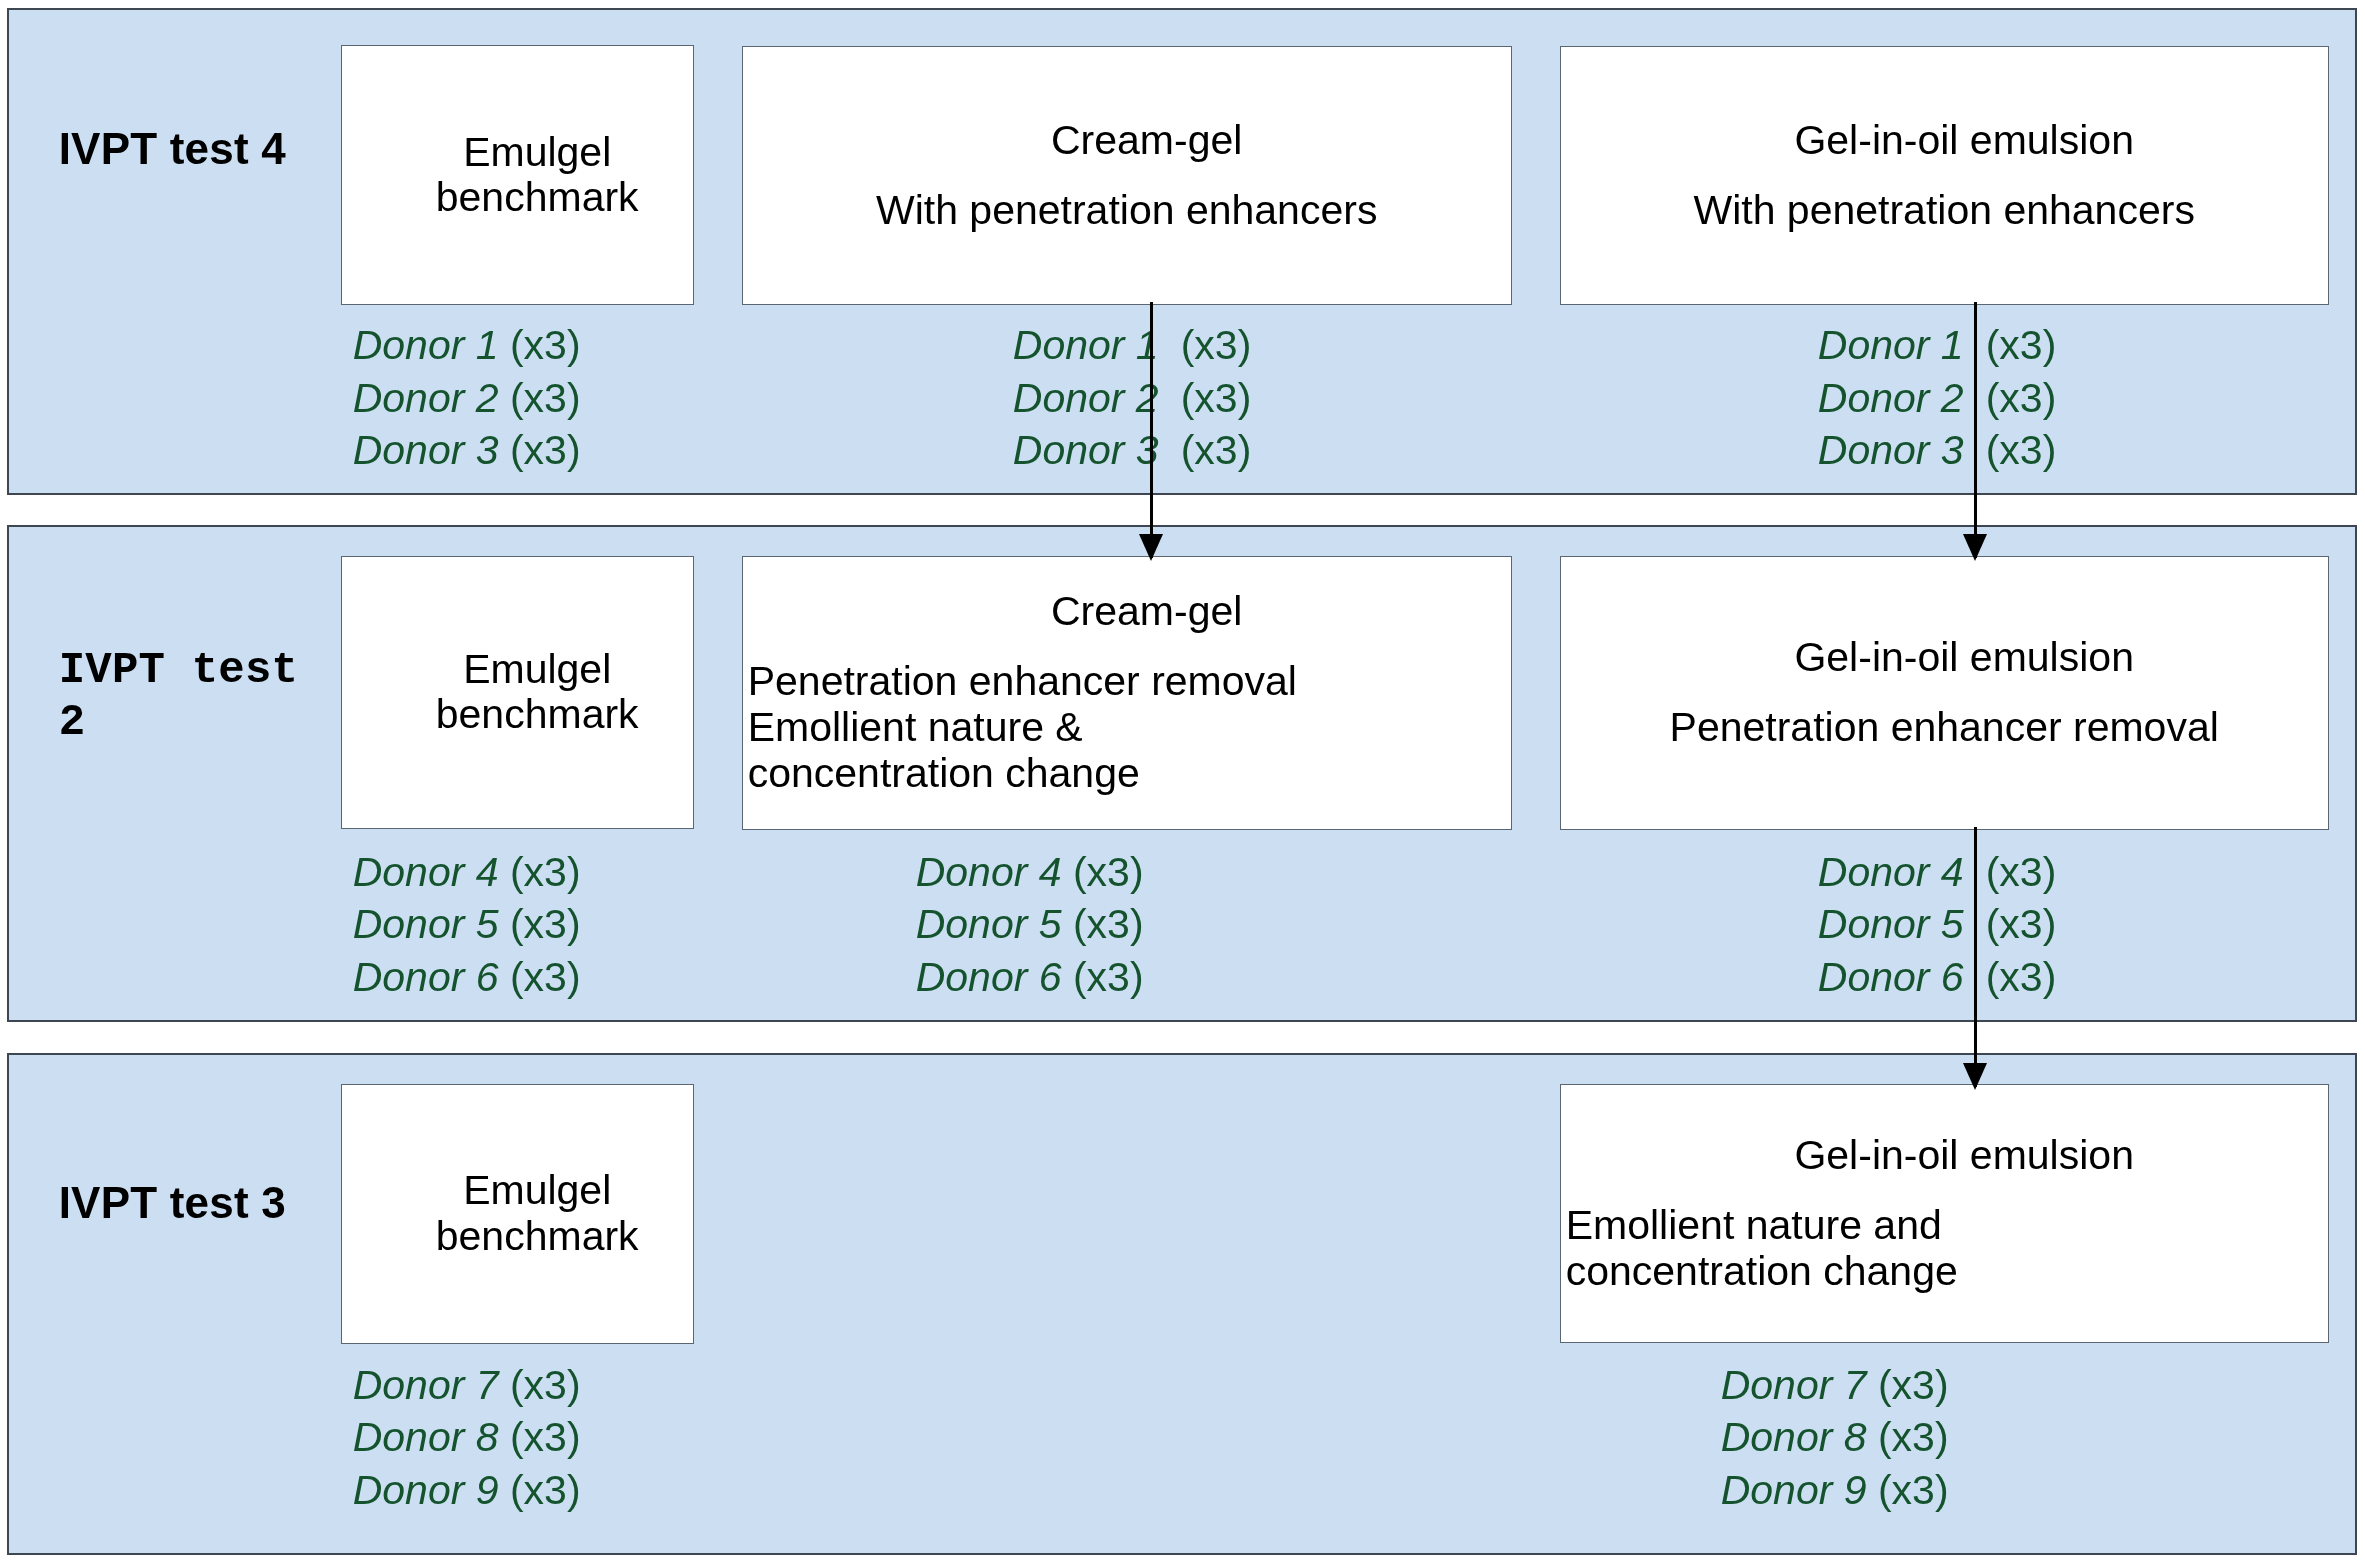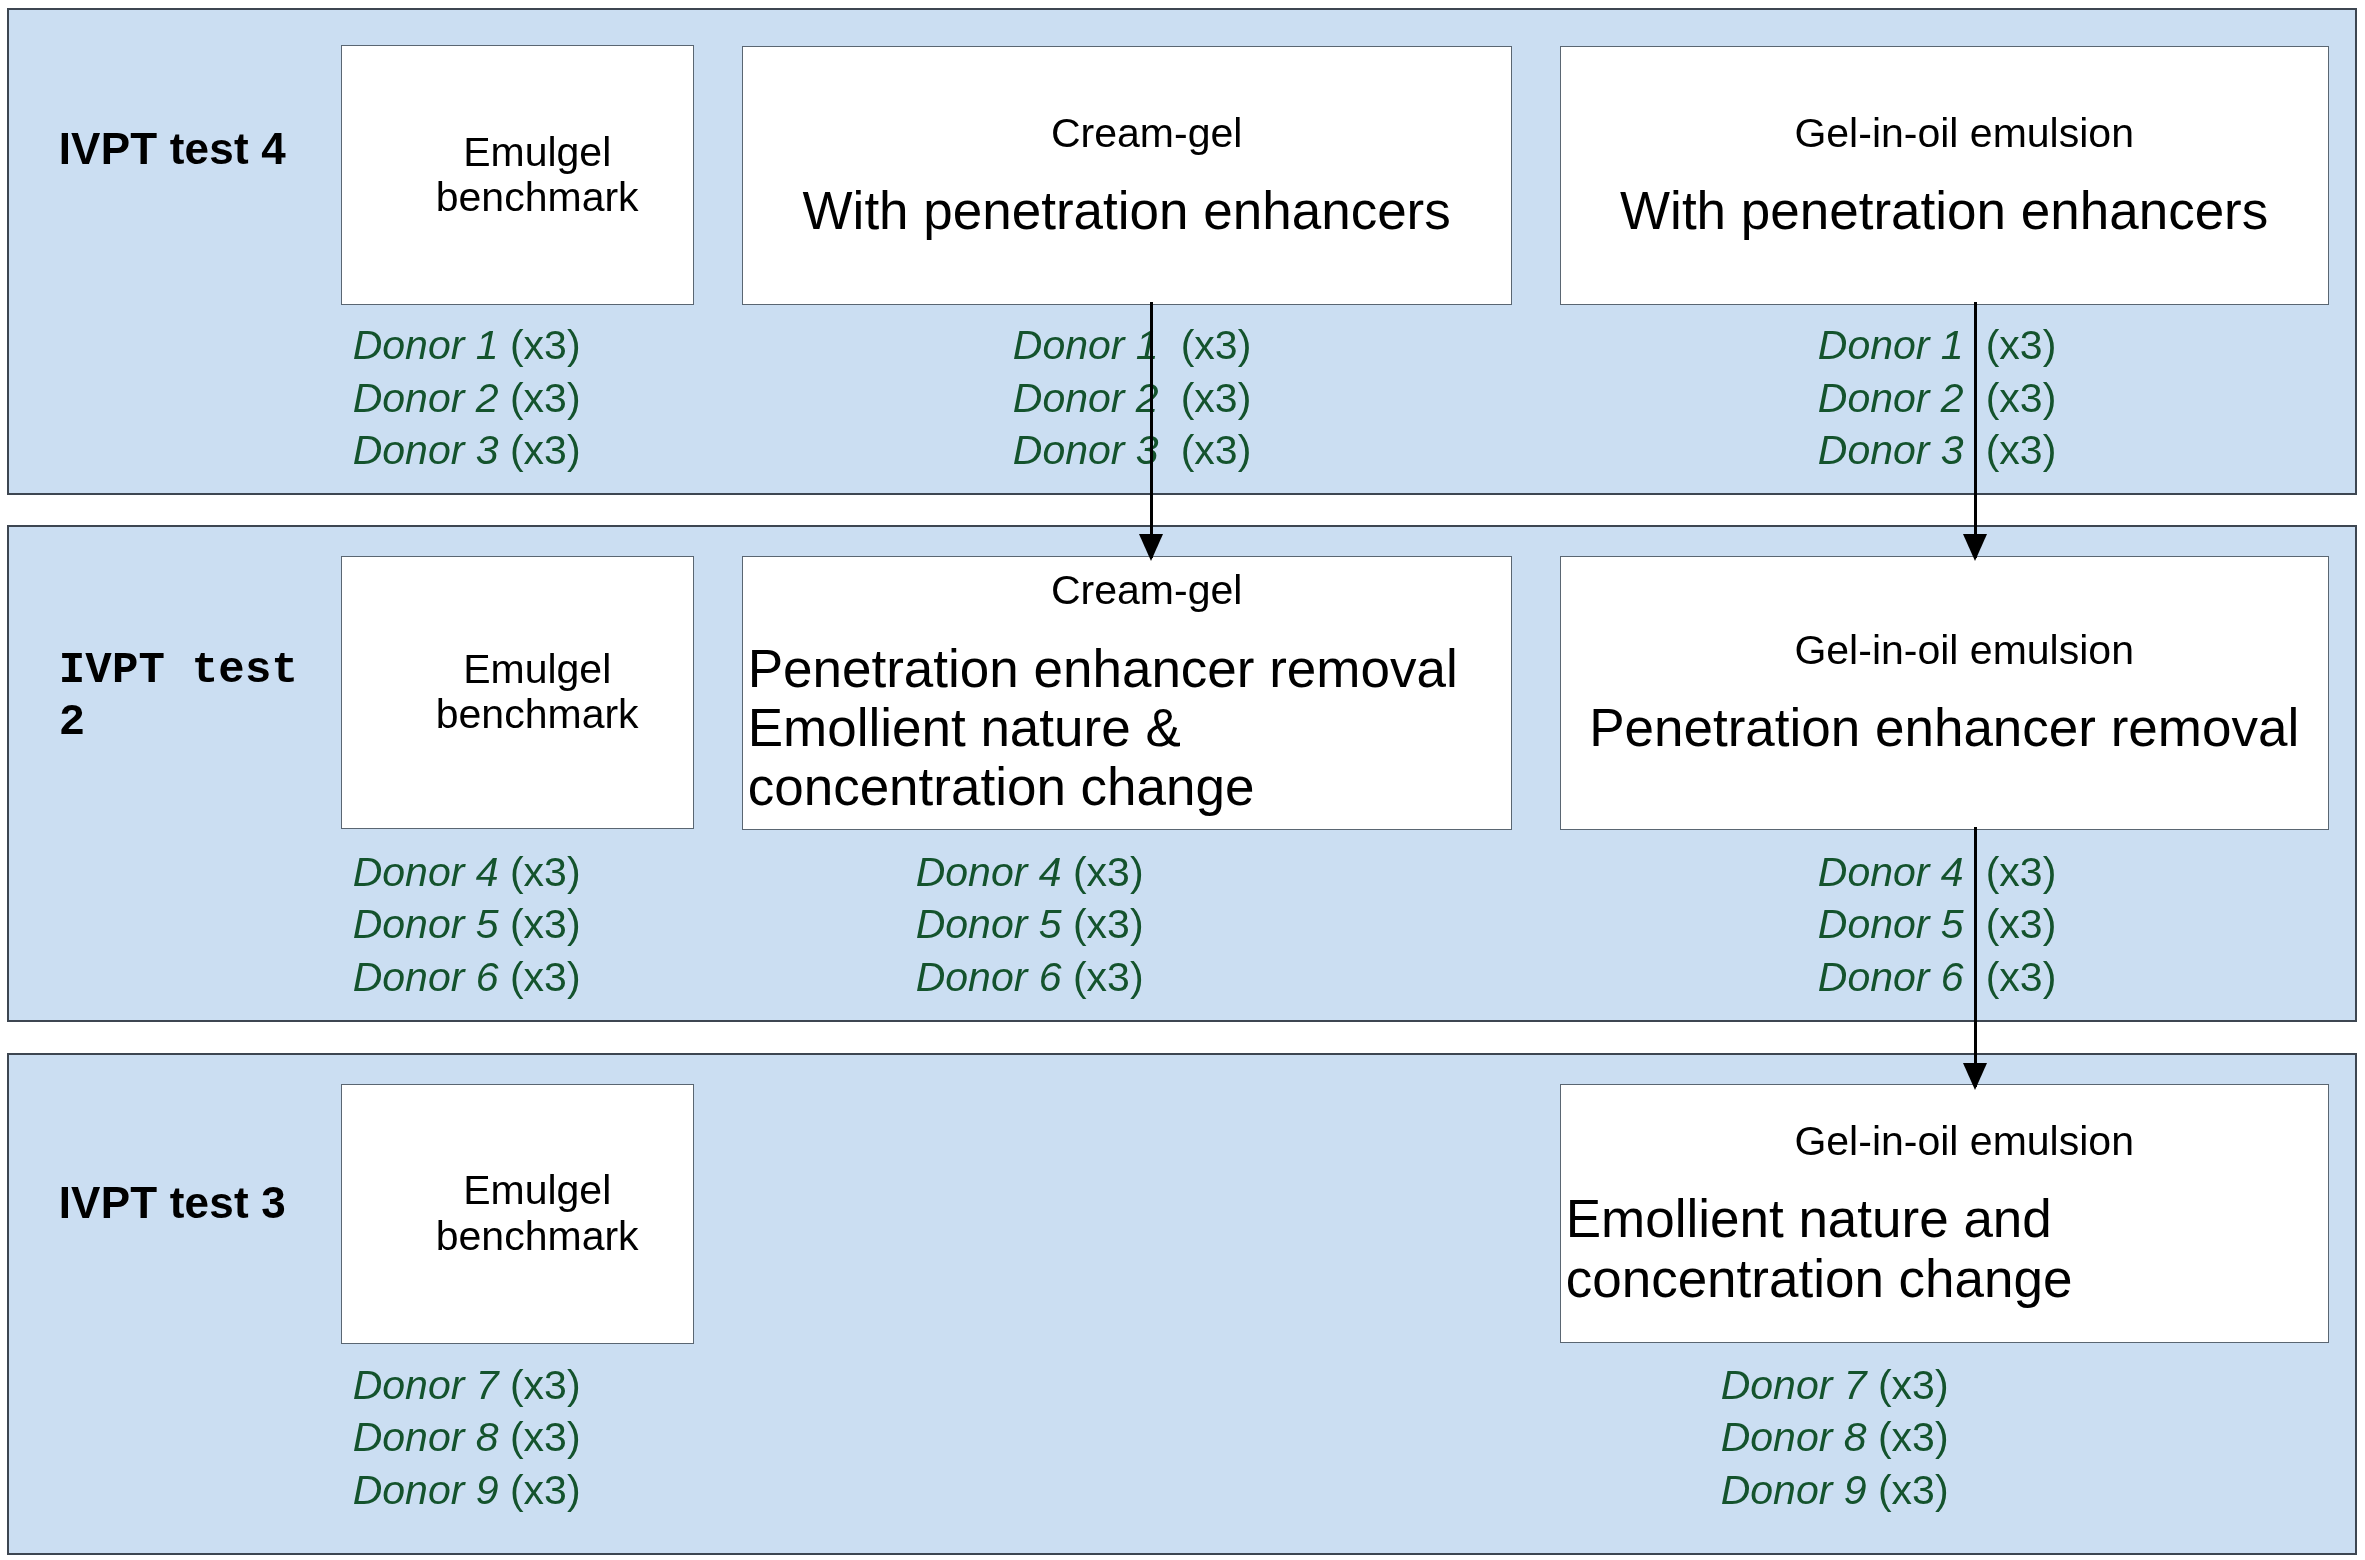--- a/index.html
+++ b/index.html
@@ -63,21 +63,21 @@
     color: #000000;
   }
   .fbox .title {
     font-size: 41px;
     line-height: 1.1;
     text-align: center;
     white-space: pre-line;
     margin-left: 40px;
   }
   .fbox .sub {
-    font-size: 53px;
+    font-size: 41px;
     line-height: 1.12;
     margin-top: 25px;
     white-space: pre-line;
   }
   .fbox.center-sub .sub { text-align: center; }
   .fbox.left-sub  .sub  { text-align: left; padding-left: 5px; }
 
   
   #box-1-emulgel  { left: 332px;  top:  35px; width: 353px;  height: 260px; }
   #box-1-cream    { left: 733px;  top:  36px; width: 770px;  height: 259px; }

